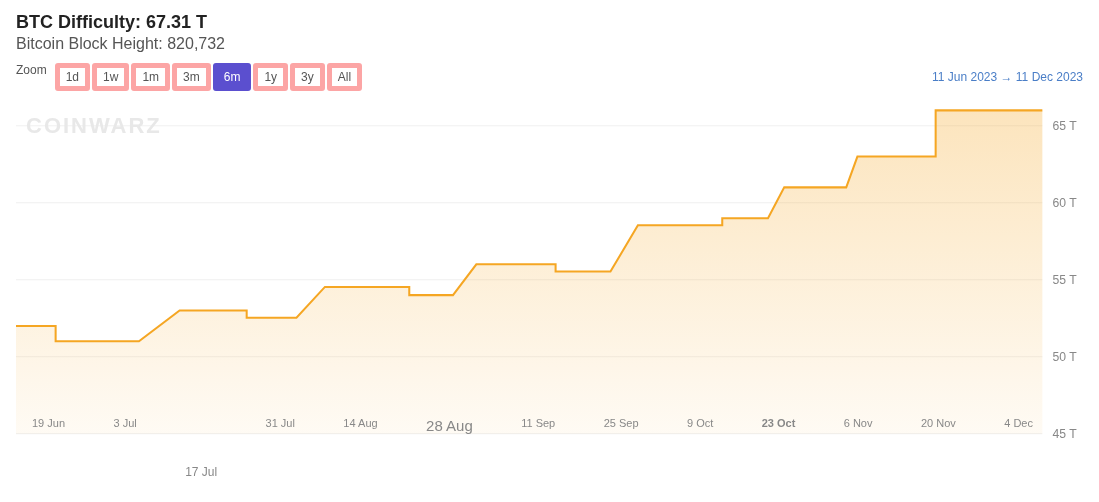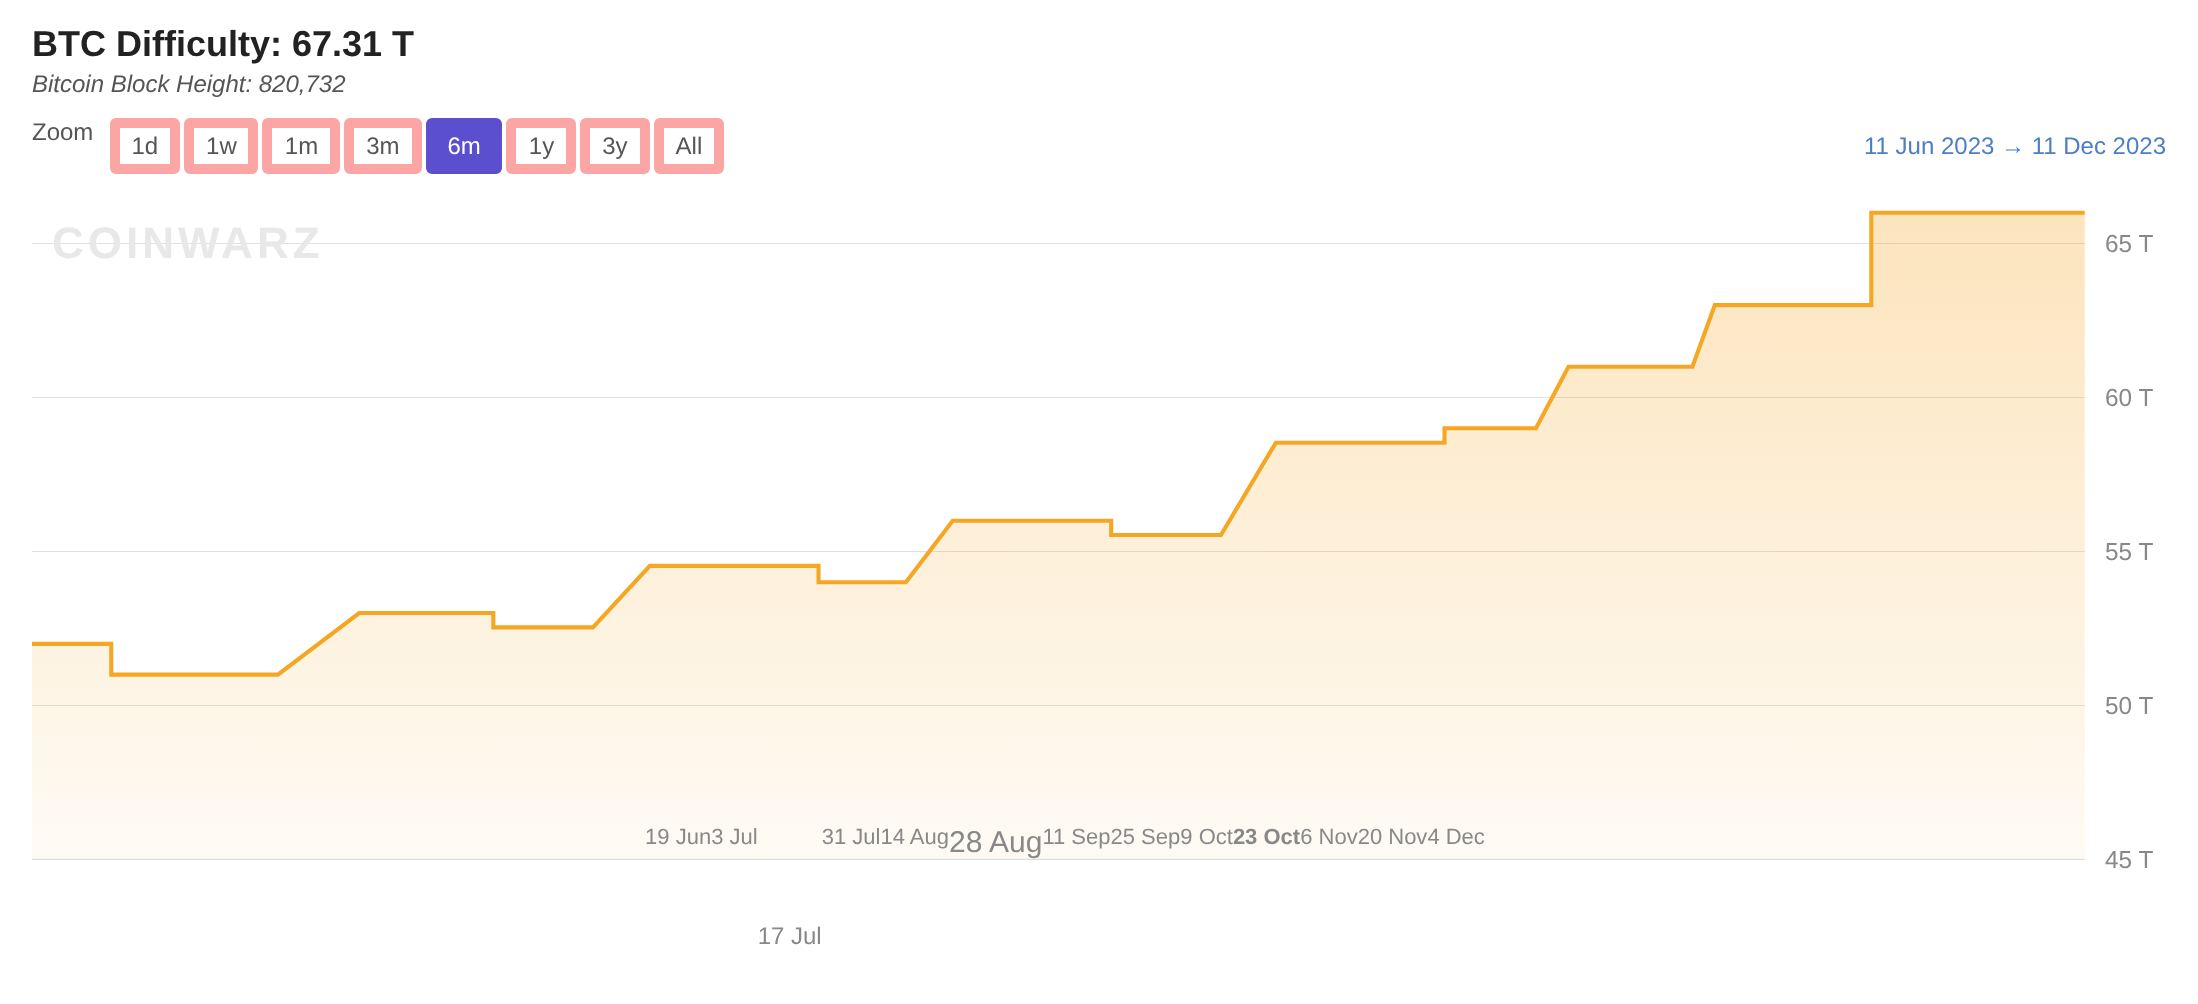--- a/index.html
+++ b/index.html
@@ -19,24 +19,23 @@
     }
     .title-section {
       margin-bottom: 2px;
     }
     .main-title {
       font-size: 18px;
       font-weight: bold;
       color: #222;
     }
     .subtitle {
-      font-size: 12px;
+      font-size: 16px;
       color: #555;
       margin-top: 2px;
-      font-style: italic;
     }
     .toolbar {
       display: flex;
       align-items: center;
       justify-content: space-between;
       margin-top: 10px;
       margin-bottom: 4px;
     }
     .zoom-controls {
       display: flex;
@@ -181,21 +180,21 @@
         L 695,127 L 695,120
         L 740,120
         L 756,90
         L 817,90
         L 828,60
         L 905,60 L 905,15
         L 1010,15
       " fill="none" stroke="#f5a623" stroke-width="2"></path>
     </svg>
 
-    <div style="position:absolute; bottom:6px; left:16px; right:50px; display:flex; justify-content:center;">
+    <div style="position:absolute; bottom:6px; left:16px; right:50px; display:flex; justify-content:space-between;">
       <span style="font-size:11px;color:#888;">19 Jun</span>
       <span style="font-size:11px;color:#888;">3 Jul</span>
       <span style="font-size:12px;color:#888;margin-top:48px;">17 Jul</span>
       <span style="font-size:11px;color:#888;">31 Jul</span>
       <span style="font-size:11px;color:#888;">14 Aug</span>
       <span style="font-size:15px;color:#888;">28 Aug</span>
       <span style="font-size:11px;color:#888;">11 Sep</span>
       <span style="font-size:11px;color:#888;">25 Sep</span>
       <span style="font-size:11px;color:#888;">9 Oct</span>
       <span style="font-size:11px;color:#888;font-weight:bold;">23 Oct</span>

